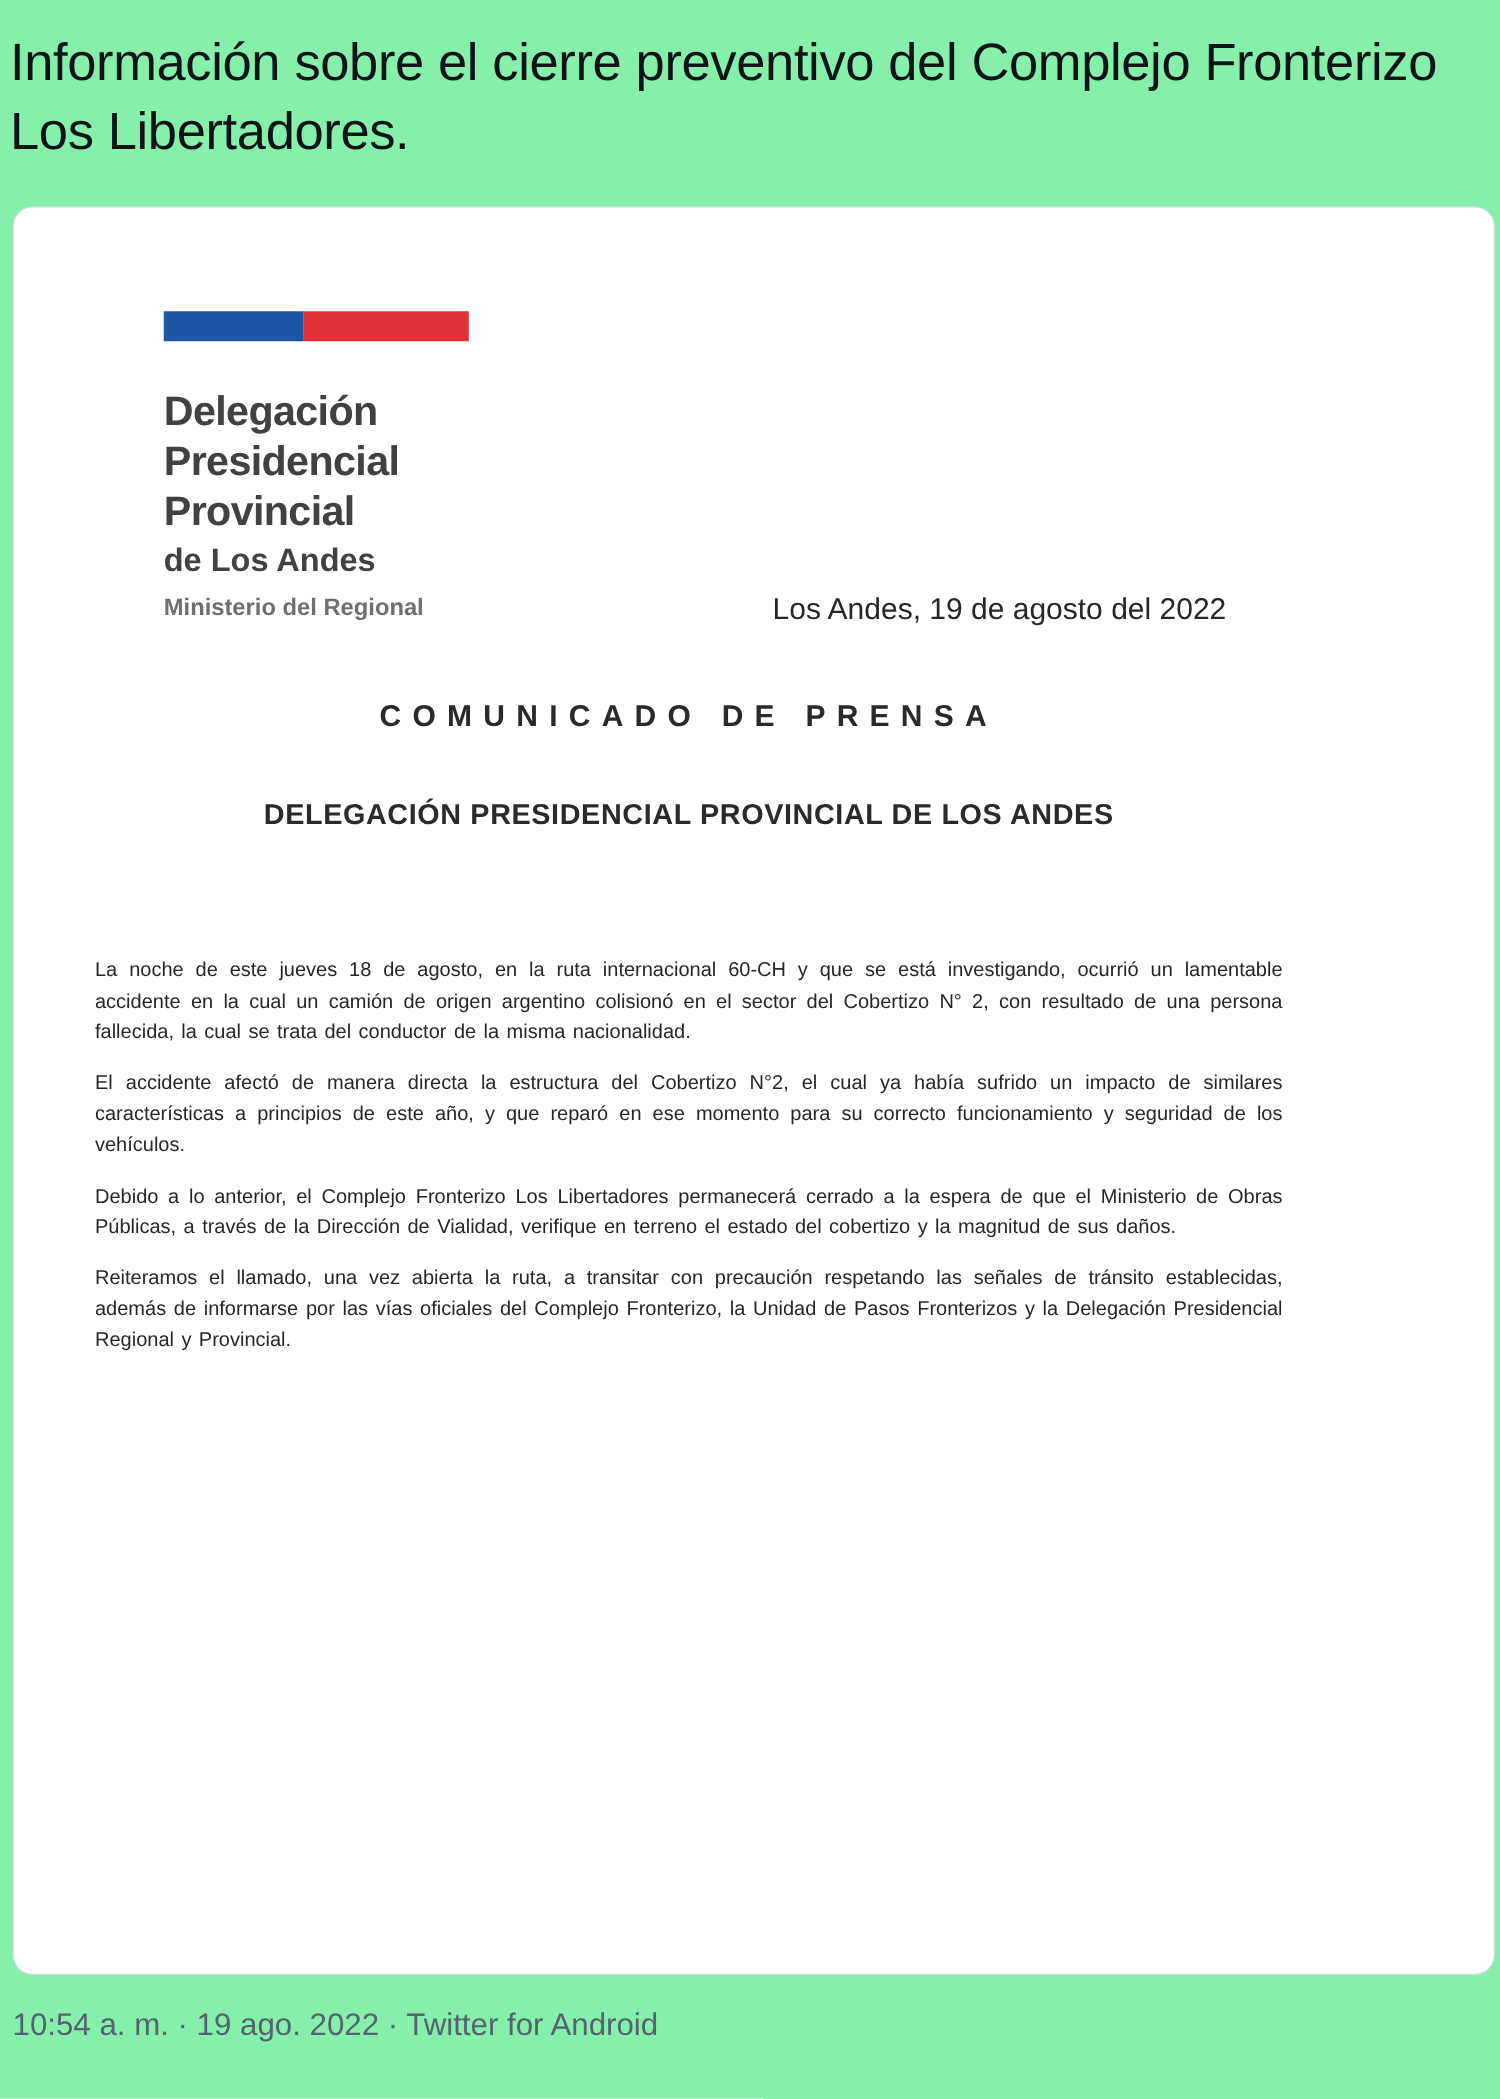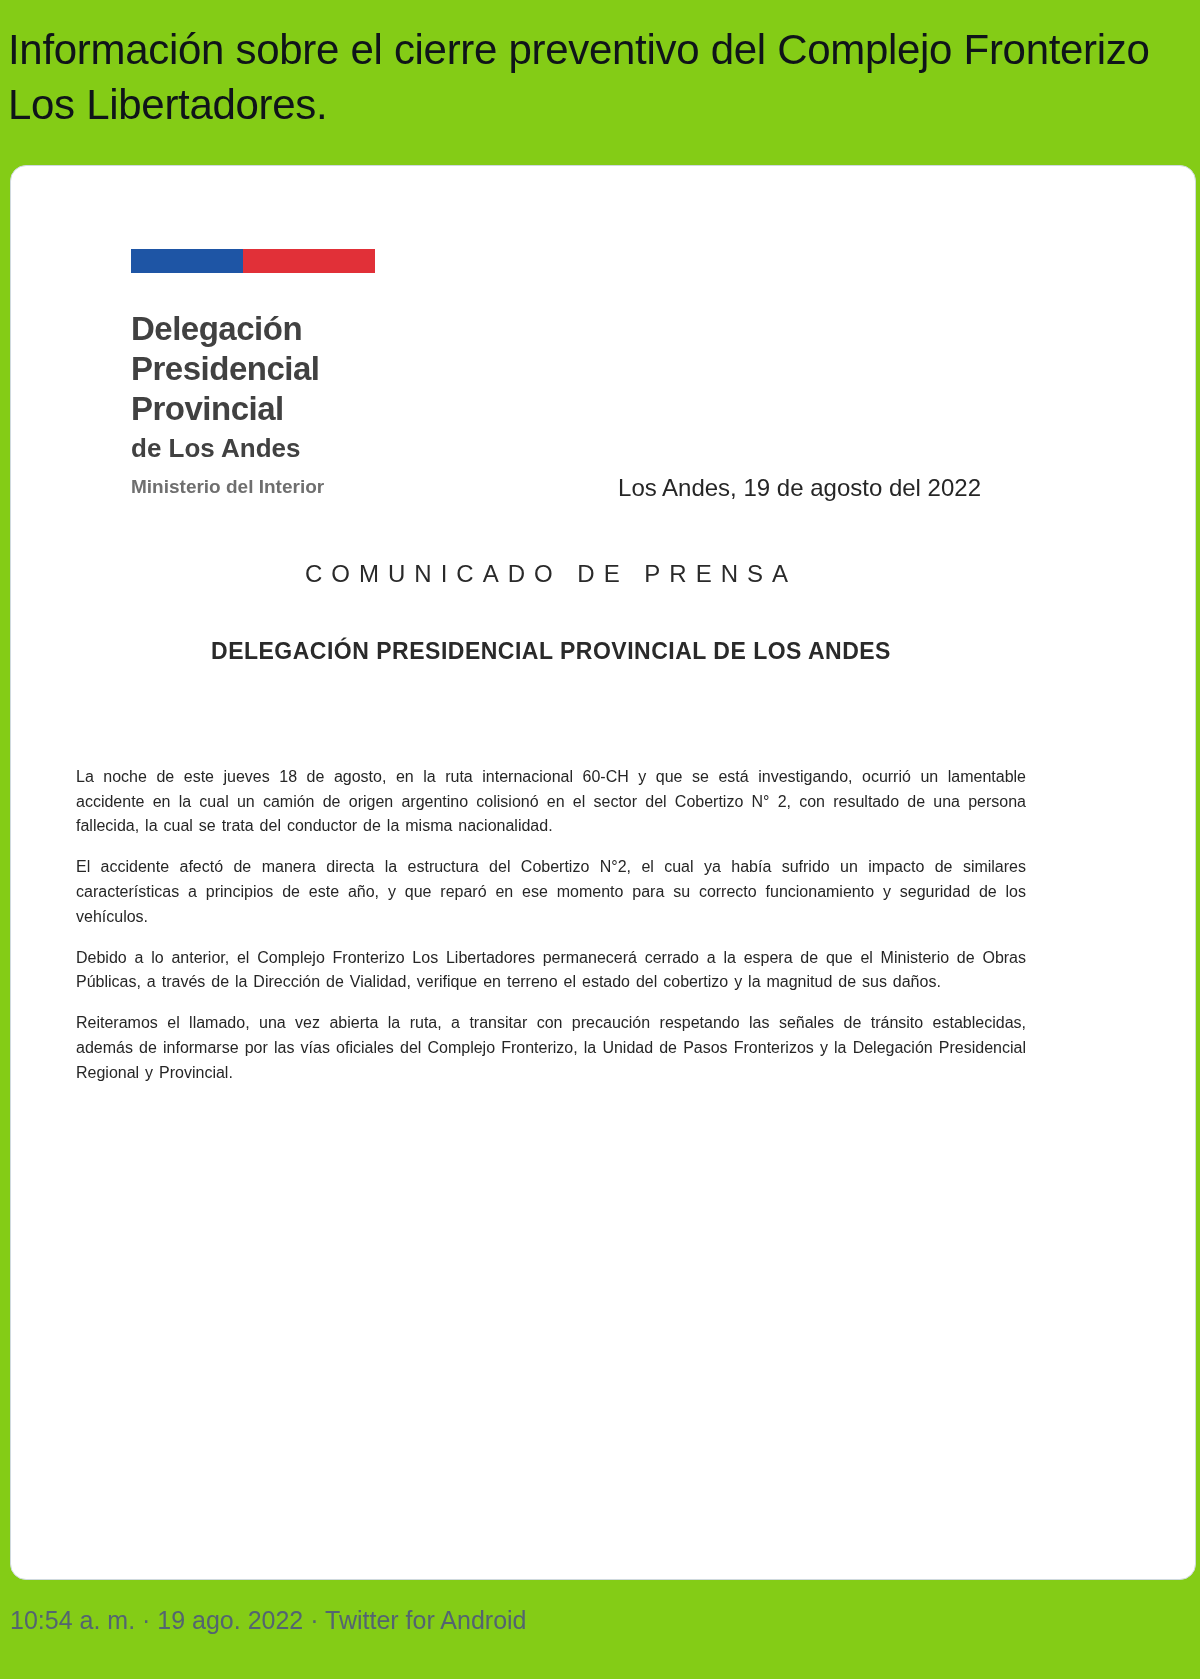--- a/index.html
+++ b/index.html
@@ -4,21 +4,21 @@
 <style>
   html, body {
     margin: 0;
     padding: 0;
     background: #ffffff;
     font-family: "Liberation Sans", sans-serif;
   }
   .page {
     width: 1200px;
     height: 1679px;
-    background: #84cc16;
+    background: #86efac;
     overflow: hidden;
     position: relative;
   }
   .tweet-text {
     padding: 22px 10px 0 8px;
     font-size: 42px;
     line-height: 1.32;
     color: #0f1419;
     letter-spacing: -0.3px;
   }
@@ -69,21 +69,21 @@
     text-align: right;
     margin: -25px 45px 0 0;
     font-size: 24px;
     color: #262626;
     height: 30px;
   }
   .h1 {
     margin-top: 56px;
     text-align: center;
     font-size: 24px;
-    font-weight: normal;
+    font-weight: bold;
     letter-spacing: 9px;
     color: #2a2a2a;
     white-space: nowrap;
   }
   .h2 {
     margin-top: 50px;
     text-align: center;
     font-size: 23px;
     font-weight: bold;
     letter-spacing: 0.5px;
@@ -121,21 +121,21 @@
           <div class="flag-blue" style="background: rgb(30, 85, 165);"></div>
           <div class="flag-red" style="background: rgb(225, 48, 56);"></div>
         </div>
         <div class="logo-title">
           <div>Delegación</div>
           <div>Presidencial</div>
           <div>Provincial</div>
         </div>
         <div class="logo-subtitle">de Los Andes</div>
         <div class="logo-ministry">
-          <div>Ministerio del Interior</div>
+          <div>Ministerio del Regional</div>
         </div>
       </div>
 
       <div class="dateline">Los Andes, 19 de agosto del 2022</div>
 
       <div class="h1">COMUNICADO DE PRENSA</div>
       <div class="h2">DELEGACIÓN PRESIDENCIAL PROVINCIAL DE LOS ANDES</div>
 
       <div class="doc-paragraphs">
         <div class="para">La noche de este jueves 18 de agosto, en la ruta internacional 60-CH y que se está investigando, ocurrió un lamentable accidente en la cual un camión de origen argentino colisionó en el sector del Cobertizo N° 2, con resultado de una persona fallecida, la cual se trata del conductor de la misma nacionalidad.</div>

